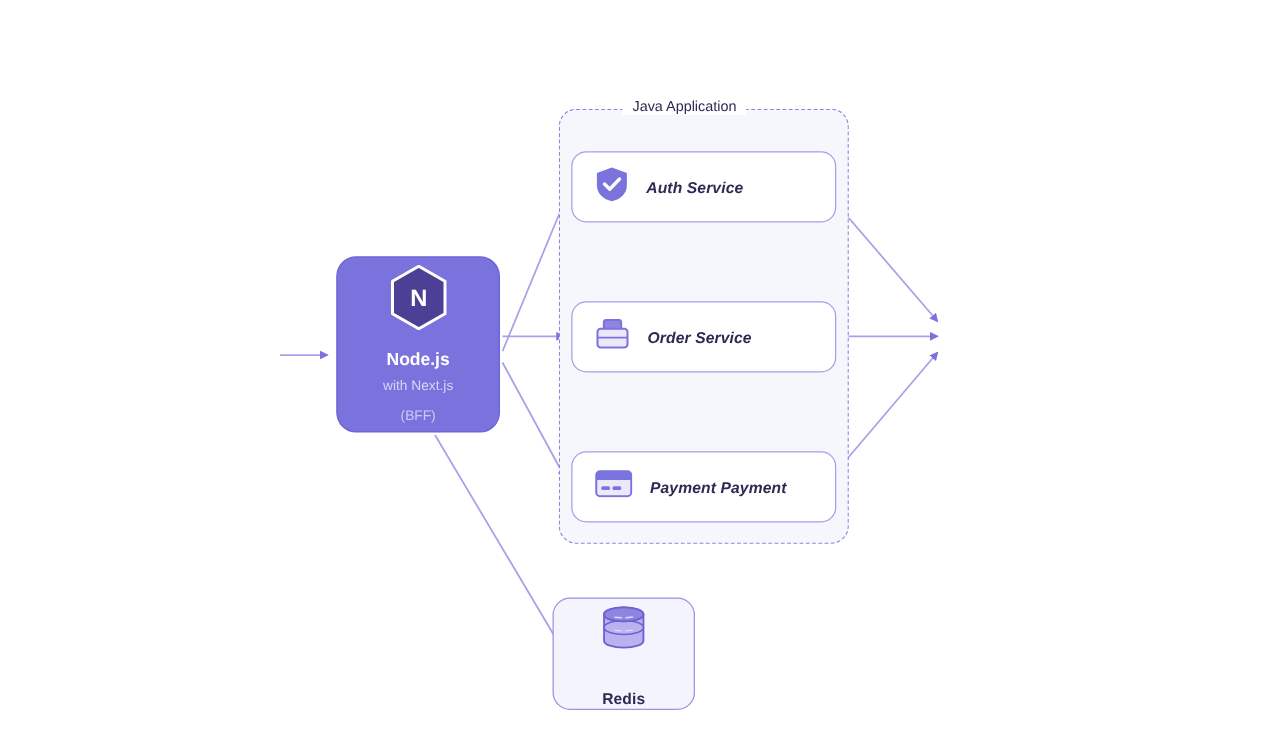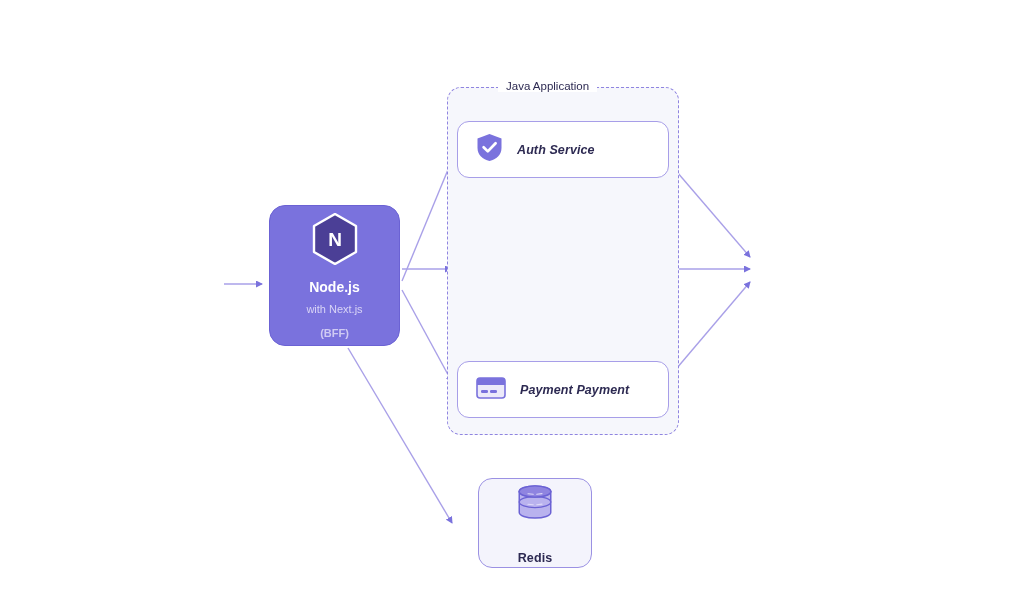--- a/index.html
+++ b/index.html
@@ -71,21 +71,21 @@
   .node--solid .node-sub {
     color: #d9d5f6;
     font-size: 11px;
     margin-top: 8px;
     font-weight: normal;
   }
   .node--solid .node-sub2 {
     color: #cfcaf3;
     font-size: 11px;
     margin-top: 12px;
-    font-weight: bold;
+    font-weight: normal;
   }
 
   
   .group {
     position: absolute;
     box-sizing: border-box;
     background: #f6f7fc;
     border: 1.5px dashed #8f84e0;
     border-radius: 14px;
   }
@@ -121,21 +121,21 @@
 
   .icon {
     display: block;
     flex: 0 0 auto;
   }
 
   
   #node-browser  { left: 116px; top: 232px; width: 105px; height: 104px; }
   #node-nodejs   { left: 269px; top: 205px; width: 131px; height: 141px; }
   #node-database { left: 755px; top: 217px; width: 116px; height: 108px; }
-  #node-redis    { left: 478px; top: 478px; width: 114px; height: 90px; gap: 14px; }
+  #node-redis    { left: 442px; top: 478px; width: 114px; height: 90px; gap: 14px; }
 
   #group-java    { left: 447px; top: 87px; width: 232px; height: 348px; }
   #group-java .group-title { left: 50px; top: -8px; }
 
   #svc-auth    { left: 457px; top: 121px; width: 212px; height: 57px; }
   #svc-order   { left: 457px; top: 241px; width: 212px; height: 57px; }
   #svc-payment { left: 457px; top: 361px; width: 212px; height: 57px; }
 </style>
 </head>
 <body>
@@ -188,20 +188,30 @@
   <div class="service" id="svc-auth">
     <span class="icon">
       <svg width="27" height="29" viewBox="0 0 27 29" xmlns="http://www.w3.org/2000/svg">
         <path d="M13.5 1 L25.5 5.4 V15 c0 7.2 -5.2 11.4 -12 13 C6.7 26.4 1.5 22.2 1.5 15 V5.4 Z" fill="#7a72dd"></path>
         <path d="M7.6 14.2 L11.8 18.4 L19.6 10.2" fill="none" stroke="#ffffff" stroke-width="2.7" stroke-linecap="round" stroke-linejoin="round"></path>
       </svg>
     </span>
     <span class="service-label">Auth Service</span>
   </div>
 
+  <div class="service" id="svc-order">
+    <span class="icon">
+      <svg width="28" height="28" viewBox="0 0 28 28" xmlns="http://www.w3.org/2000/svg">
+        <rect x="7" y="3" width="14" height="8" rx="2" fill="#8f84e0" stroke="#7a72dd" stroke-width="1.5"></rect>
+        <rect x="2" y="10" width="24" height="15" rx="2.5" fill="#eceafa" stroke="#7a72dd" stroke-width="1.6"></rect>
+        <line x1="2" y1="17" x2="26" y2="17" stroke="#7a72dd" stroke-width="1.4"></line>
+      </svg>
+    </span>
+    <span class="service-label">Order Service</span>
+  </div>
 
   <div class="service" id="svc-payment">
     <span class="icon">
       <svg width="30" height="22" viewBox="0 0 30 22" xmlns="http://www.w3.org/2000/svg">
         <rect x="1" y="1" width="28" height="20" rx="3" fill="#eceafa" stroke="#7a72dd" stroke-width="1.6"></rect>
         <path d="M1 4 a3 3 0 0 1 3 -3 h22 a3 3 0 0 1 3 3 v4 h-28 z" fill="#7a72dd"></path>
         <rect x="5" y="13" width="7" height="3" rx="1.3" fill="#7a72dd"></rect>
         <rect x="14" y="13" width="7" height="3" rx="1.3" fill="#7a72dd"></rect>
       </svg>
     </span>

